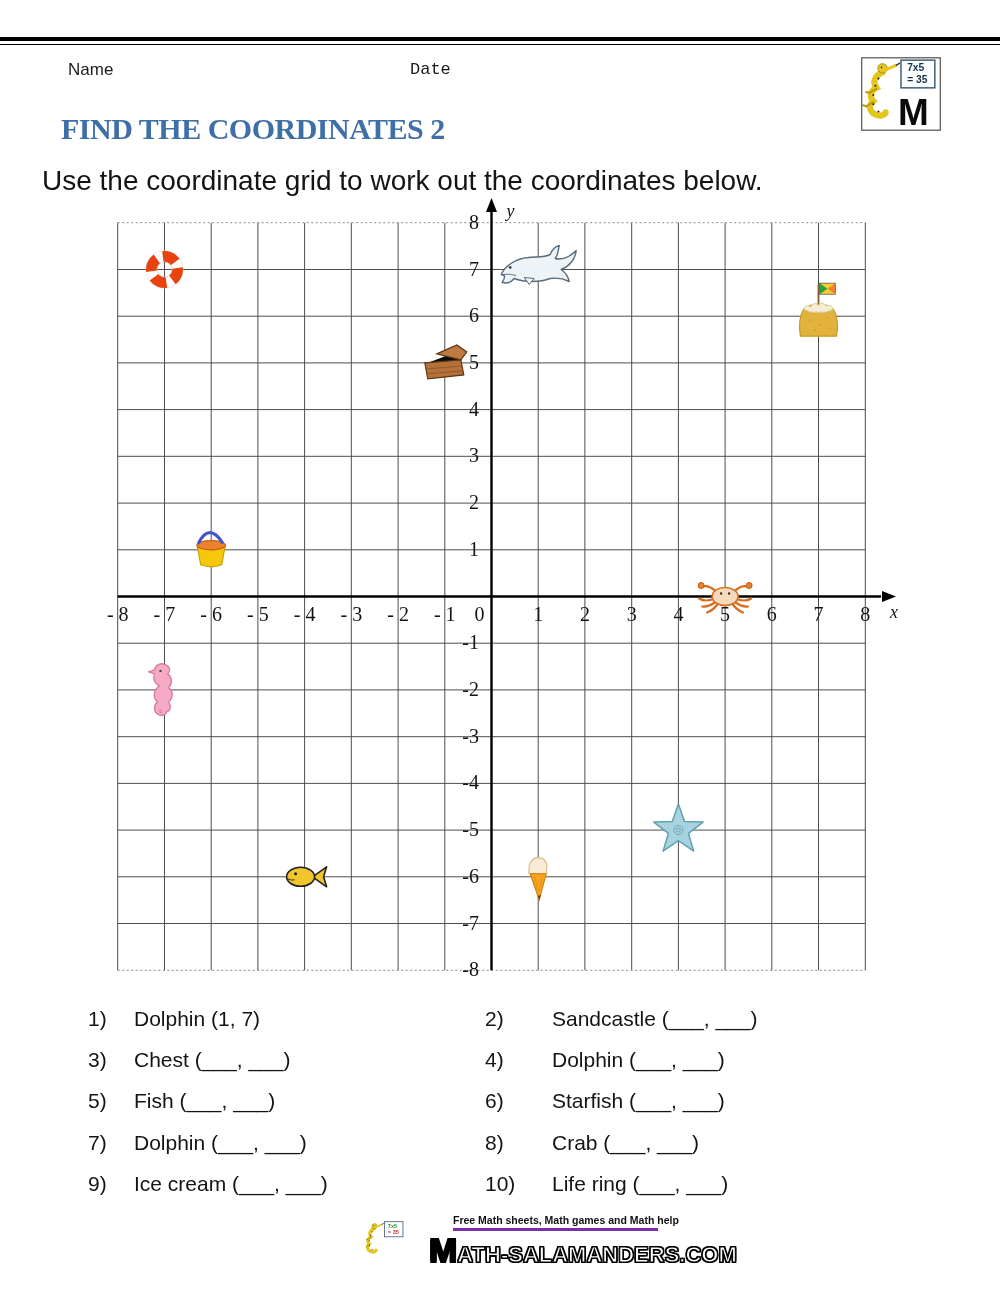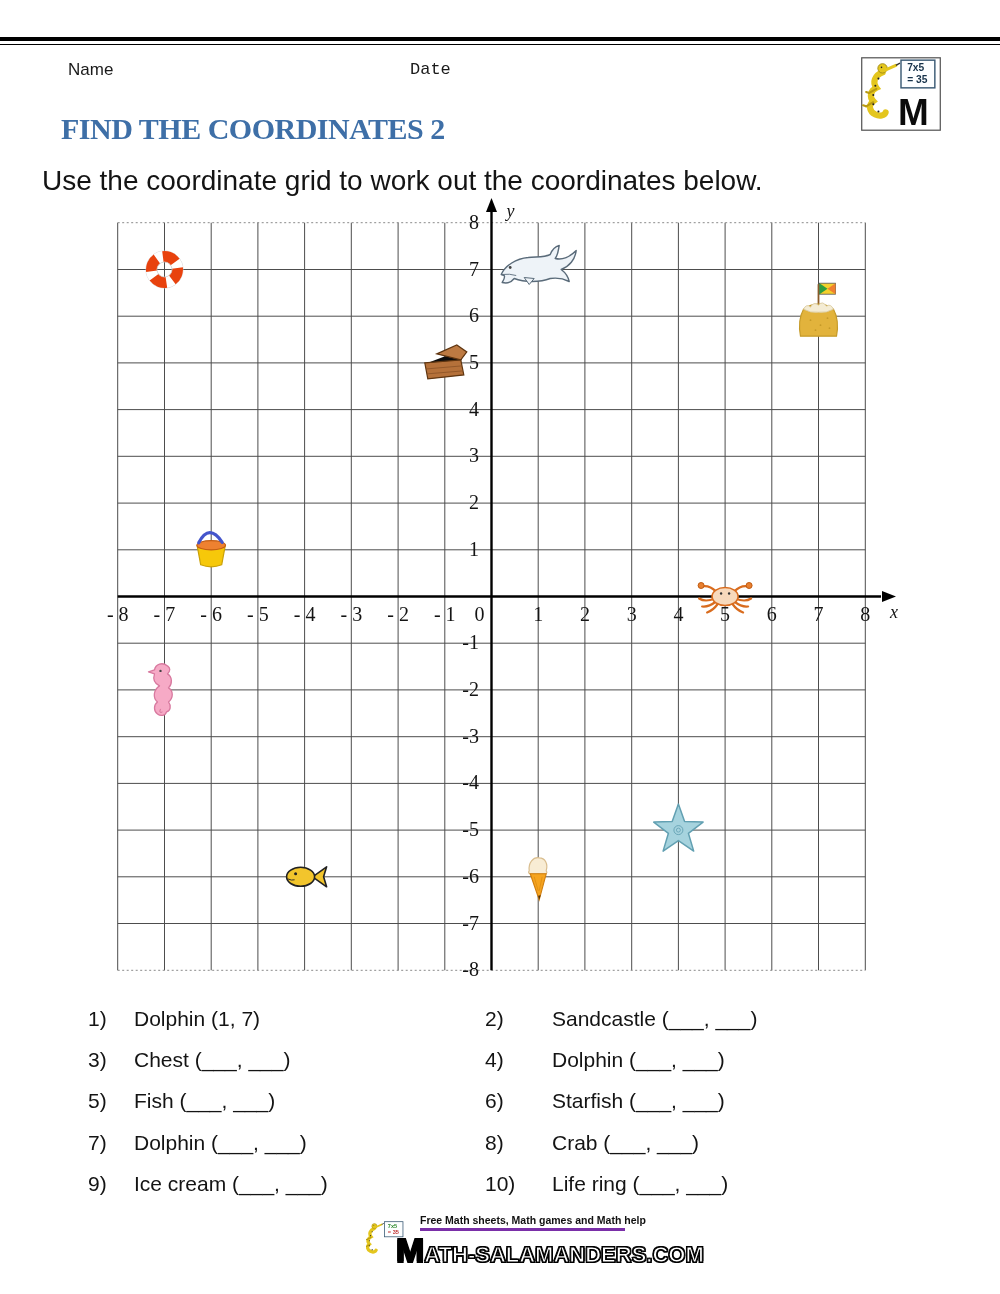--- a/index.html
+++ b/index.html
@@ -26,21 +26,21 @@
   .grid-svg text{font-family:"Liberation Serif",serif;font-size:20px;fill:#141414;}
   .grid-svg .axname{font-style:italic;font-size:18px;}
 
   .questions{position:absolute;left:88px;top:998px;width:880px;
              display:grid;grid-template-columns:397px 1fr;grid-auto-rows:41.4px;
              font-size:21px;color:#141414;}
   .q{display:flex;align-items:center;}
   .qn{flex:0 0 46px;}
   .q.right .qn{flex:0 0 67px;}
 
-  .footer{position:absolute;left:366px;top:1214px;display:flex;align-items:flex-start;}
+  .footer{position:absolute;left:366px;top:1214px;display:flex;align-items:flex-start;gap:33px;}
   .footer-logo{width:46px;height:40px;margin-top:6px;}
   .footer-text{padding-left:8px;}
   .tagline{font-size:10.5px;font-weight:bold;color:#111;white-space:nowrap;}
   .purple-line{width:205px;height:2.5px;background:#7a2fa8;margin:2px 0 1px;}
   .site-name{font-size:22px;font-weight:bold;color:#fff;line-height:1.1;
              margin-left:-24px;white-space:nowrap;letter-spacing:0;
              -webkit-text-stroke:1.1px #000;
              text-shadow:1px 1px 0 #000,-1px 1px 0 #000,1px -1px 0 #000,-1px -1px 0 #000;}
   .site-name::first-letter{font-size:34px;color:#000;-webkit-text-stroke-width:0.5px;}
 </style>

